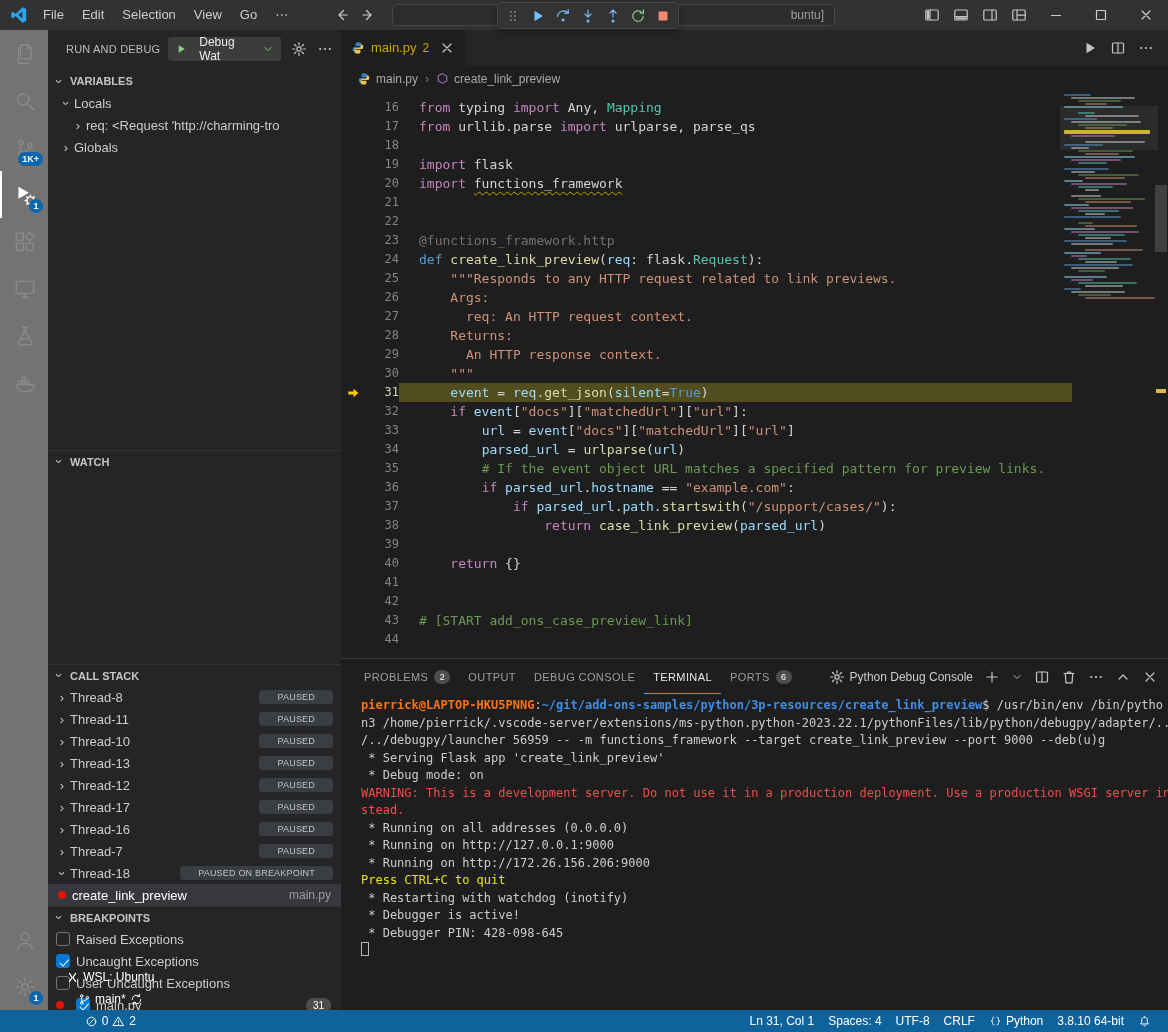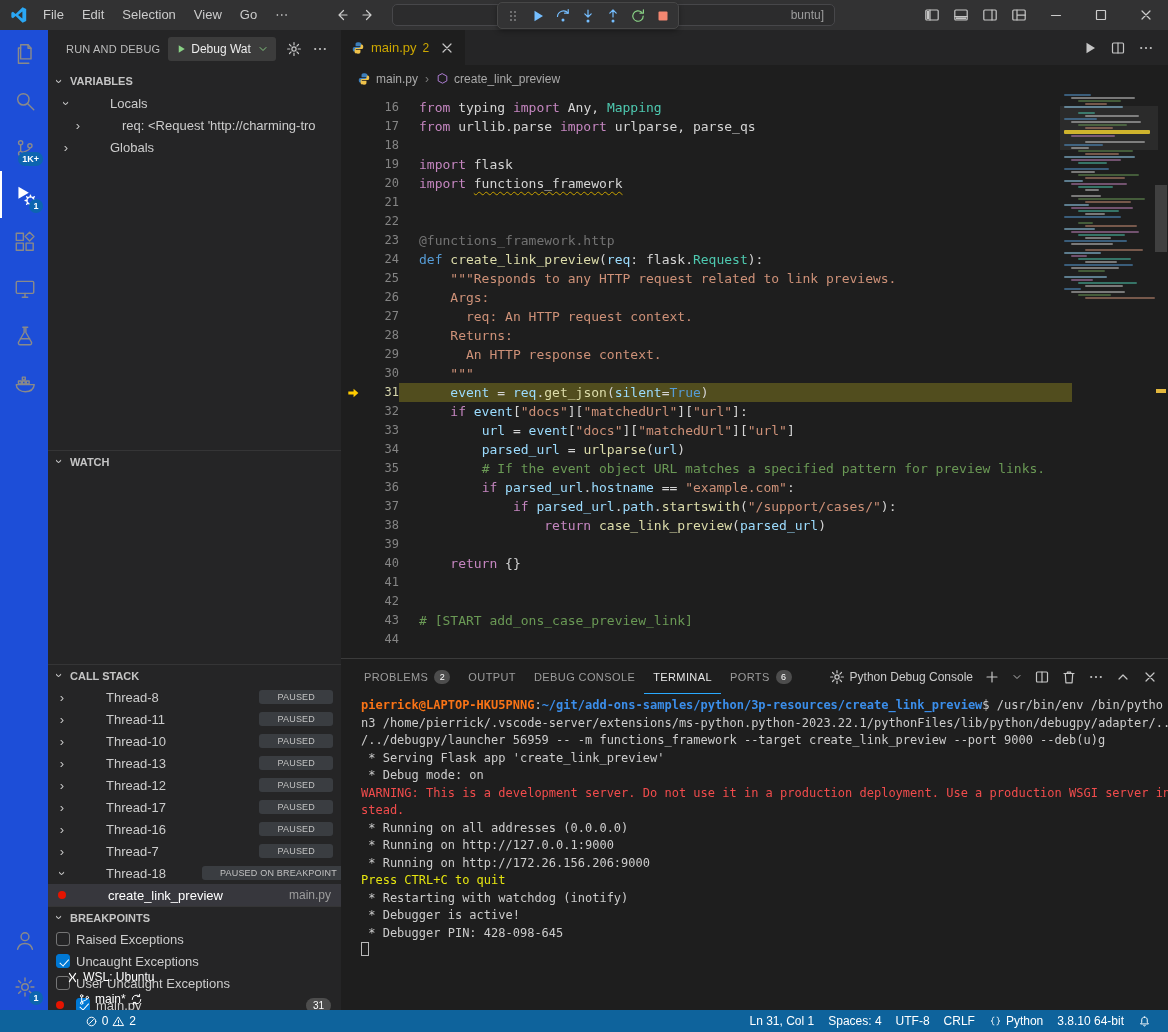--- a/index.html
+++ b/index.html
@@ -20,42 +20,42 @@
     padding-right:10px;color:#9d9d9d;font-size:12px;}
   #debug-toolbar{position:absolute;left:497px;top:2px;height:27px;background:#333334;border:1px solid #474747;
     border-radius:5px;display:flex;align-items:center;padding:0 3px;gap:1px;z-index:5;box-shadow:0 2px 5px rgba(0,0,0,.35);}
   .dbg-btn{width:24px;height:24px;display:flex;align-items:center;justify-content:center;border-radius:4px;}
   .dbg-blue{color:#75beff;} .dbg-green{color:#89d185;} .dbg-red{color:#f48771;} .dbg-grey{color:#8c8c8c;}
   #window-controls{position:absolute;right:0;top:0;height:30px;display:flex;align-items:center;}
   .layout-btn{width:29px;height:30px;display:flex;align-items:center;justify-content:center;color:#c5c5c5;}
   .win-btn{width:45px;height:30px;display:flex;align-items:center;justify-content:center;color:#cccccc;}
 
   
-  #activitybar{position:absolute;left:0;top:30px;width:48px;bottom:22px;background:#1d4ed8;display:flex;flex-direction:column;}
+  #activitybar{position:absolute;left:0;top:30px;width:48px;bottom:22px;background:#737373;display:flex;flex-direction:column;}
   .ab-item{position:relative;width:48px;height:47px;display:flex;align-items:center;justify-content:center;
     color:#8a8a8a;border-left:2px solid transparent;}
   .ab-item.active{color:#ffffff;border-left-color:#ffffff;}
   .ab-badge{position:absolute;right:5px;bottom:5px;background:#0d65b0;color:#fff;font-size:9px;font-weight:bold;
     border-radius:9px;padding:2px 4px;min-width:14px;text-align:center;line-height:10px;}
   #ab-bottom{margin-top:auto;}
 
   
   #sidebar{position:absolute;left:48px;top:30px;width:293px;bottom:22px;background:#252526;overflow:hidden;}
   #sidebar-header{position:absolute;top:0;left:0;right:0;height:38px;display:flex;align-items:center;padding:0 8px 0 18px;gap:8px;}
   #sidebar-title{font-size:11px;color:#bcbcbc;white-space:nowrap;letter-spacing:.2px;}
-  #debug-config{display:flex;align-items:center;gap:4px;background:#3c3c3c;border-radius:3px;height:24px;
+  #debug-config{display:flex;align-items:center;gap:12px;background:#3c3c3c;border-radius:3px;height:24px;
     padding:0 7px;font-size:12px;color:#ececec;}
   #debug-config .icon{color:#89d185;}
   .sb-ctl{color:#c5c5c5;margin-left:2px;}
   .section{position:absolute;left:0;right:0;}
   .section-header{height:22px;display:flex;align-items:center;gap:4px;font-size:11px;font-weight:bold;
     color:#c5c5c5;padding-left:4px;border-top:1px solid rgba(128,128,128,.18);}
   .chev{display:inline-block;width:14px;text-align:center;color:#c5c5c5;font-weight:normal;font-size:13px;}
   .chev.down{transform:rotate(90deg);}
-  .tree-row{height:22px;display:flex;align-items:center;white-space:nowrap;overflow:hidden;font-size:13px;color:#cccccc;gap:36px;}
+  .tree-row{height:22px;display:flex;align-items:center;white-space:nowrap;overflow:hidden;font-size:13px;color:#cccccc;}
   .tree-row .chev{flex:0 0 16px;}
   .thread-row{padding-left:6px;}
   .paused-badge{margin-left:auto;margin-right:8px;background:#3a3d41;color:#c2c2c2;font-size:9px;
     border-radius:3px;padding:2px 18px;letter-spacing:.2px;flex:0 0 auto;}
   .frame-row{background:#37373d;color:#ffffff;padding-left:10px;}
   .frame-file{margin-left:auto;margin-right:10px;color:#9d9d9d;font-size:12px;}
   .red-dot{width:8px;height:8px;border-radius:50%;background:#e51400;flex:0 0 8px;margin-right:6px;}
   .bp-row{padding-left:8px;gap:6px;}
   .cb{width:14px;height:14px;border:1px solid #767676;border-radius:3px;background:transparent;flex:0 0 14px;position:relative;}
   .cb.checked{background:#0078d4;border-color:#0078d4;}

